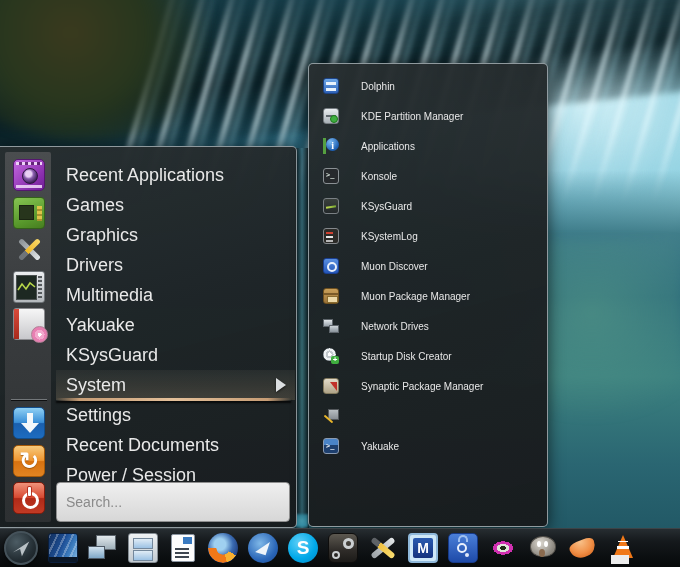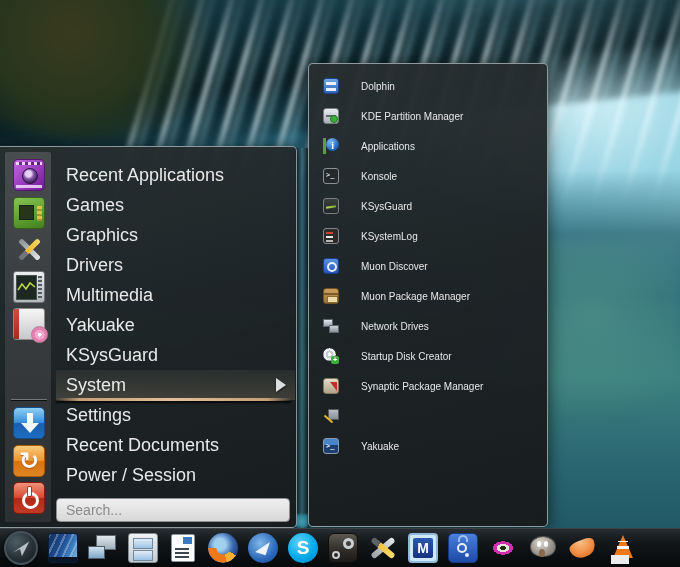--- a/index.html
+++ b/index.html
@@ -89,21 +89,21 @@
 
   .cat-list{position:absolute;left:57px;right:1px;top:13px;}
   .menu-row{height:30px;display:flex;align-items:center;padding-left:10px;color:#e9e9e9;font-size:18px;cursor:default;position:relative;}
   .menu-row.selected{background:linear-gradient(180deg,rgba(255,236,205,0.05),rgba(255,221,170,0.16));justify-content:flex-end;}
   .menu-row.selected::after{content:'';position:absolute;left:0;right:4px;bottom:-1px;height:3px;
     background:linear-gradient(90deg,rgba(201,161,120,0) 0%,#c79d75 10%,#e3c09a 50%,#c79d75 90%,rgba(201,161,120,0) 100%);
     box-shadow:0 2px 2px rgba(0,0,0,0.75);}
   .arrow-right{width:0;height:0;border-left:10px solid #dcdfe1;border-top:7px solid transparent;border-bottom:7px solid transparent;
     margin-left:auto;margin-right:9px;filter:drop-shadow(0 1px 1px rgba(0,0,0,0.6));}
 
-  .search-wrap{position:absolute;left:57px;right:6px;bottom:5px;height:24px;}
+  .search-wrap{position:absolute;left:57px;right:6px;bottom:5px;height:40px;}
   .search-input{width:100%;height:100%;box-sizing:border-box;border:1px solid #8f8f8f;border-radius:4px;
     background:linear-gradient(180deg,#efefef,#d7d7d7);padding:0 9px;font-size:14px;color:#333;
     font-family:"Liberation Sans",sans-serif;outline:none;}
   .search-input::placeholder{color:#8a8a8a;}
 
   
   .submenu{left:308px;top:63px;width:240px;height:464px;padding-top:7px;}
   .app-row{height:30px;display:flex;align-items:center;gap:22px;padding-left:14px;color:#e8e8e8;font-size:10px;cursor:default;text-align:right;}
 
   .ai{width:16px;height:16px;border-radius:3px;flex:0 0 16px;position:relative;box-sizing:border-box;}

